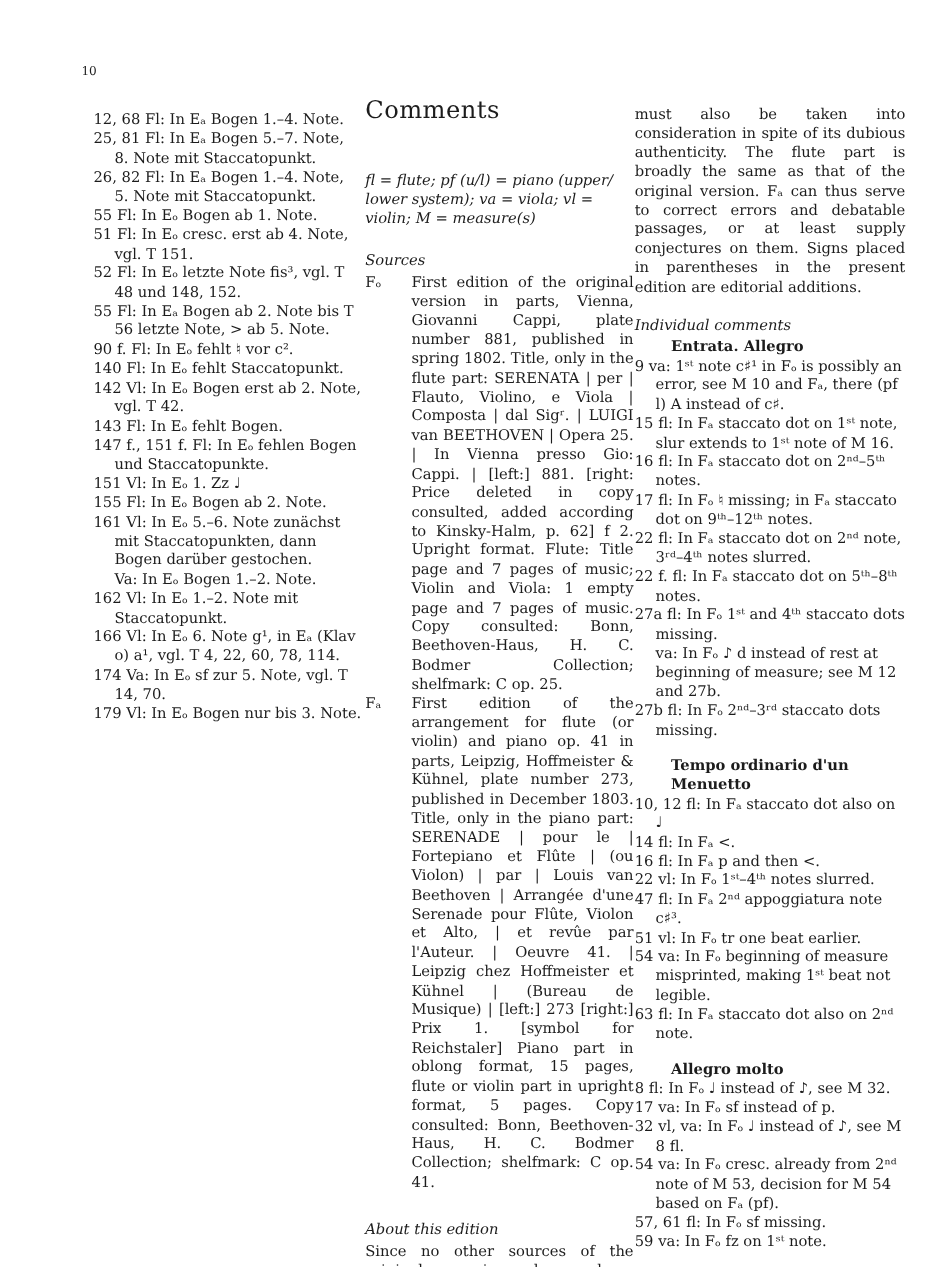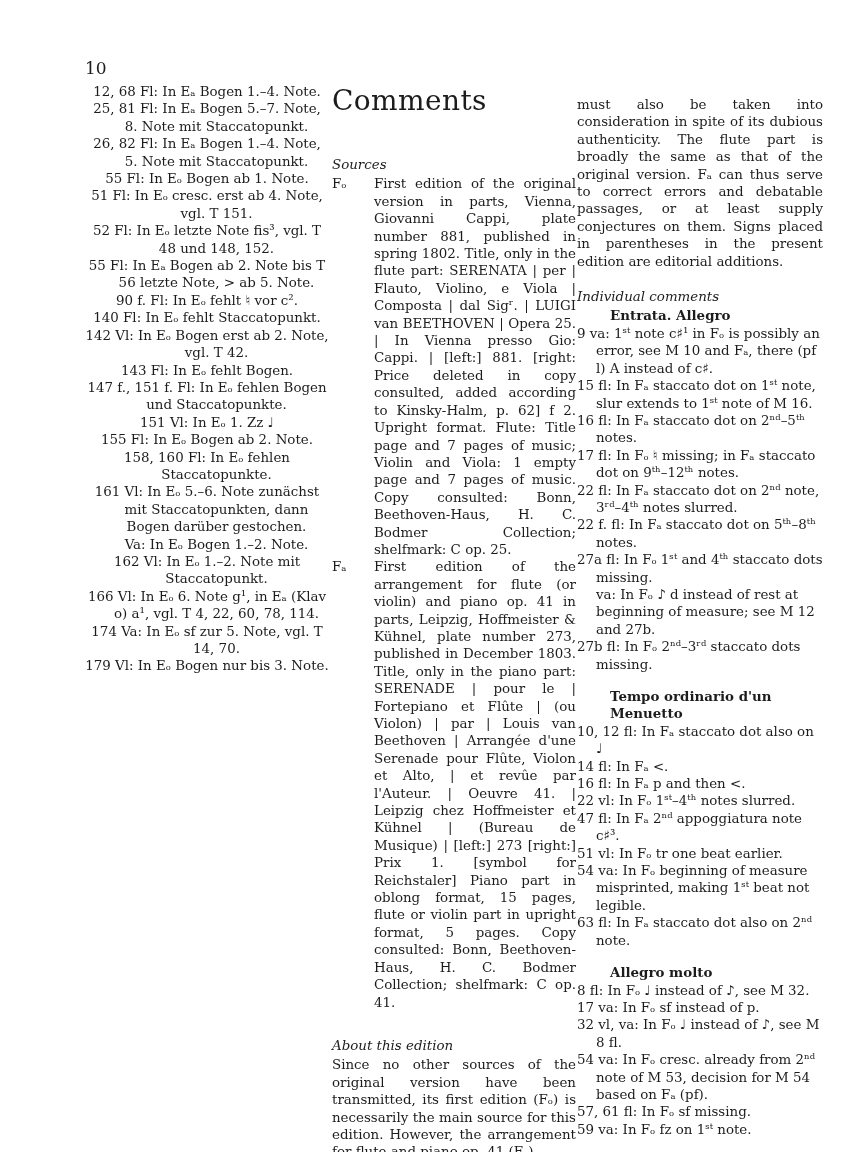--- a/index.html
+++ b/index.html
@@ -1,30 +1,30 @@
 <!DOCTYPE html>
 <html><head>
 <meta charset="utf-8">
 <style>
   html,body{margin:0;padding:0;background:#e8e8e8;}
   .page{
     position:relative;width:864px;height:1152px;margin:0 auto;
     background:#ffffff;color:#1c1c1c;overflow:hidden;
     font-family:"DejaVu Serif","Liberation Serif",serif;
   }
-  .pagenum{position:absolute;left:85px;top:58px;font-size:17px;}
+  .pagenum{position:absolute;left:74px;top:58px;font-size:11px;}
   .col{position:absolute;font-size:13.4px;line-height:17.4px;}
-  #col1{left:85px;top:83px;width:244px;text-align:center;}
+  #col1{left:85px;top:101px;width:244px;}
   #col2{left:332px;top:88px;width:244px;}
   #col3{left:577px;top:96px;width:246px;}
 
   .note-item{padding-left:19px;text-indent:-19px;}
   .note-item.cont{text-indent:0;}
 
-  .h-comments{font-size:28px;font-weight:400;letter-spacing:.4px;margin:0 0 42px 0;line-height:26px;}
+  .h-comments{font-size:22px;font-weight:400;letter-spacing:.4px;margin:0 0 42px 0;line-height:26px;}
   .abbrev{font-style:italic;margin:0 0 21px 0;}
   .ital-head{font-style:italic;margin:16px 0 2px 0;}
   .source-row{display:flex;margin:0;}
   .source-label{width:42px;flex:none;}
   .source-text{flex:1;text-align:justify;}
   .about{margin-top:26px;}
   .about-text{text-align:justify;margin:0;}
 
   .cont-para{text-align:justify;margin:0 0 18px 0;}
   .section{margin-top:0;}
@@ -48,32 +48,32 @@
         <div class="note-item">51 Fl: In Eₒ cresc. erst ab 4. Note, vgl. T 151.</div>
         <div class="note-item">52 Fl: In Eₒ letzte Note fis³, vgl. T 48 und 148, 152.</div>
         <div class="note-item">55 Fl: In Eₐ Bogen ab 2. Note bis T 56 letzte Note, &gt; ab 5. Note.</div>
         <div class="note-item">90 f. Fl: In Eₒ fehlt ♮ vor c².</div>
         <div class="note-item">140 Fl: In Eₒ fehlt Staccatopunkt.</div>
         <div class="note-item">142 Vl: In Eₒ Bogen erst ab 2. Note, vgl. T 42.</div>
         <div class="note-item">143 Fl: In Eₒ fehlt Bogen.</div>
         <div class="note-item">147 f., 151 f. Fl: In Eₒ fehlen Bogen und Staccatopunkte.</div>
         <div class="note-item">151 Vl: In Eₒ 1. Zz ♩</div>
         <div class="note-item">155 Fl: In Eₒ Bogen ab 2. Note.</div>
-        <div class="note-item">158, 160 Fl: In Eₒ fehlen Staccatopunkte.</div>
         <div class="note-item">161 Vl: In Eₒ 5.–6. Note zunächst mit Staccatopunkten, dann Bogen darüber gestochen.</div>
         <div class="note-item cont">Va: In Eₒ Bogen 1.–2. Note.</div>
         <div class="note-item">162 Vl: In Eₒ 1.–2. Note mit Staccatopunkt.</div>
         <div class="note-item">166 Vl: In Eₒ 6. Note g¹, in Eₐ (Klav o) a¹, vgl. T 4, 22, 60, 78, 114.</div>
         <div class="note-item">174 Va: In Eₒ sf zur 5. Note, vgl. T 14, 70.</div>
         <div class="note-item">179 Vl: In Eₒ Bogen nur bis 3. Note.</div>
       </div>
   </div>
 
   <div class="col" id="col2">
     <h1 class="h-comments">Comments</h1>
+    <p class="abbrev">fl = flute; pf (u/l) = piano (upper/ lower system); va = viola; vl = violin; M = measure(s)</p>
     <p class="ital-head">Sources</p>
 
     <div class="source-row">
       <div class="source-label">Fₒ</div>
       <div class="source-text">First edition of the original version in parts, Vienna, Giovanni Cappi, plate number 881, published in spring 1802. Title, only in the flute part: SERENATA | per | Flauto, Violino, e Viola | Composta | dal Sigʳ. | LUIGI van BEETHOVEN | Opera 25. | In Vienna presso Gio: Cappi. | [left:] 881. [right: Price deleted in copy consulted, added according to Kinsky-Halm, p. 62] f 2. Upright format. Flute: Title page and 7 pages of music; Violin and Viola: 1 empty page and 7 pages of music. Copy consulted: Bonn, Beethoven-Haus, H. C. Bodmer Collection; shelfmark: C op. 25.</div>
     </div>
     <div class="source-row">
       <div class="source-label">Fₐ</div>
       <div class="source-text">First edition of the arrangement for flute (or violin) and piano op. 41 in parts, Leipzig, Hoffmeister &amp; Kühnel, plate number 273, published in December 1803. Title, only in the piano part: SERENADE | pour le | Fortepiano et Flûte | (ou Violon) | par | Louis van Beethoven | Arrangée d'une Serenade pour Flûte, Violon et Alto, | et revûe par l'Auteur. | Oeuvre 41. | Leipzig chez Hoffmeister et Kühnel | (Bureau de Musique) | [left:] 273 [right:] Prix 1. [symbol for Reichstaler] Piano part in oblong format, 15 pages, flute or violin part in upright format, 5 pages. Copy consulted: Bonn, Beethoven-Haus, H. C. Bodmer Collection; shelfmark: C op. 41.</div>
     </div>

